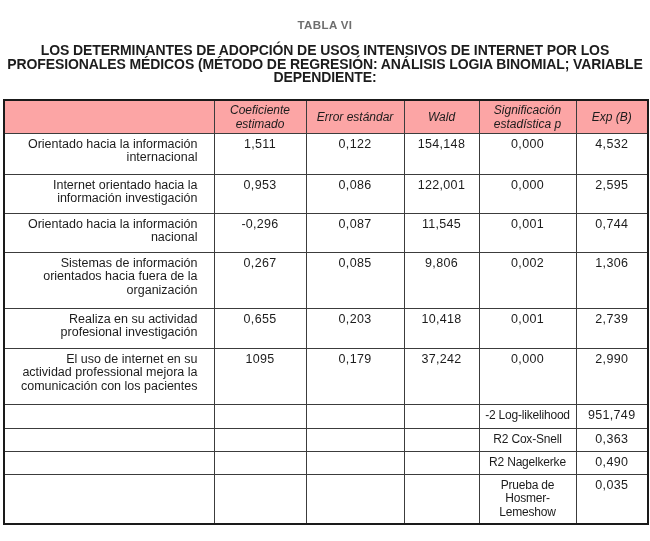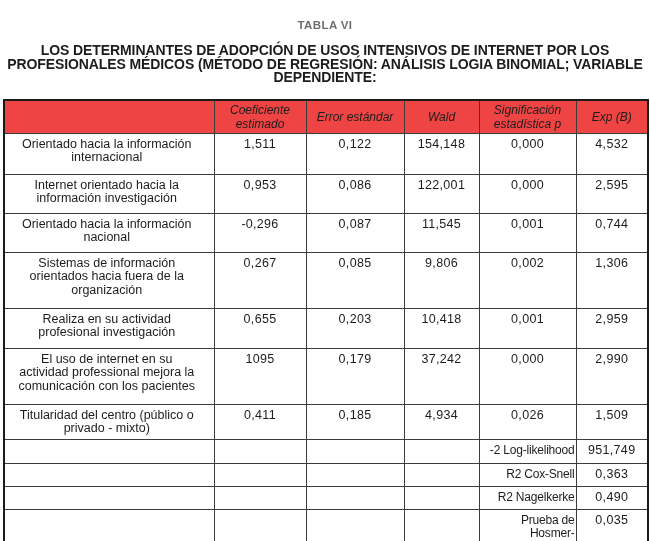--- a/index.html
+++ b/index.html
@@ -20,27 +20,27 @@
     border-collapse:collapse;table-layout:fixed;
     width:644px;margin:14px 0 0 3px;
     border:2px solid #1a1a1a;
   }
   th,td{
     border:1px solid #3c3c3c;vertical-align:top;
     font-size:12.5px;line-height:13.5px;padding:3px 2px;
     overflow:hidden;word-wrap:break-word;
   }
   thead th{
-    background:#ef4444;font-style:italic;font-weight:normal;
+    background:#fca5a5;font-style:italic;font-weight:normal;
     font-size:12px;line-height:14px;text-align:center;
     vertical-align:middle;padding:2px 3px;
   }
-  .c-name{text-align:center;padding:4px 16px 3px 11px;}
+  .c-name{text-align:right;padding:4px 16px 3px 11px;}
   .c-num{text-align:center;padding-top:4px;letter-spacing:0.3px;margin-top:23px;}
-  .c-flabel{text-align:right;font-size:12px;padding:4px 1px;letter-spacing:-0.2px;}
+  .c-flabel{text-align:center;font-size:12px;padding:4px 1px;letter-spacing:-0.2px;}
   
   .h-hdr{height:33px}
   .h-r0{height:41px}.h-r1{height:39px}.h-r2{height:39px}
   .h-r3{height:56px}.h-r4{height:40px}.h-r5{height:56px}
   .h-r6{height:35px}
   .h-f0{height:24px}.h-f1{height:23px}.h-f2{height:23px}.h-f3{height:48px}
 </style>
 </head>
 <body>
 
@@ -103,37 +103,29 @@
         <td class="c-num">9,806</td>
         <td class="c-num">0,002</td>
         <td class="c-num">1,306</td>
       </tr>
       <tr class="h-r4">
         <td class="c-name">Realiza en su actividad profesional investigación</td>
         <td class="c-num">0,655</td>
         <td class="c-num">0,203</td>
         <td class="c-num">10,418</td>
         <td class="c-num">0,001</td>
-        <td class="c-num">2,959</td>
+        <td class="c-num">2,739</td>
       </tr>
       <tr class="h-r5">
         <td class="c-name">El uso de internet en su actividad professional mejora la comunicación con los pacientes</td>
         <td class="c-num">1095</td>
         <td class="c-num">0,179</td>
         <td class="c-num">37,242</td>
         <td class="c-num">0,000</td>
         <td class="c-num">2,990</td>
-      </tr>
-      <tr class="h-r6">
-        <td class="c-name">Titularidad del centro (público o privado - mixto)</td>
-        <td class="c-num">0,411</td>
-        <td class="c-num">0,185</td>
-        <td class="c-num">4,934</td>
-        <td class="c-num">0,026</td>
-        <td class="c-num">1,509</td>
       </tr>
 
       <tr class="h-f0">
         <td class="c-name"></td>
         <td></td>
         <td></td>
         <td></td>
         <td class="c-flabel">-2 Log-likelihood</td>
         <td class="c-num">951,749</td>
       </tr>

